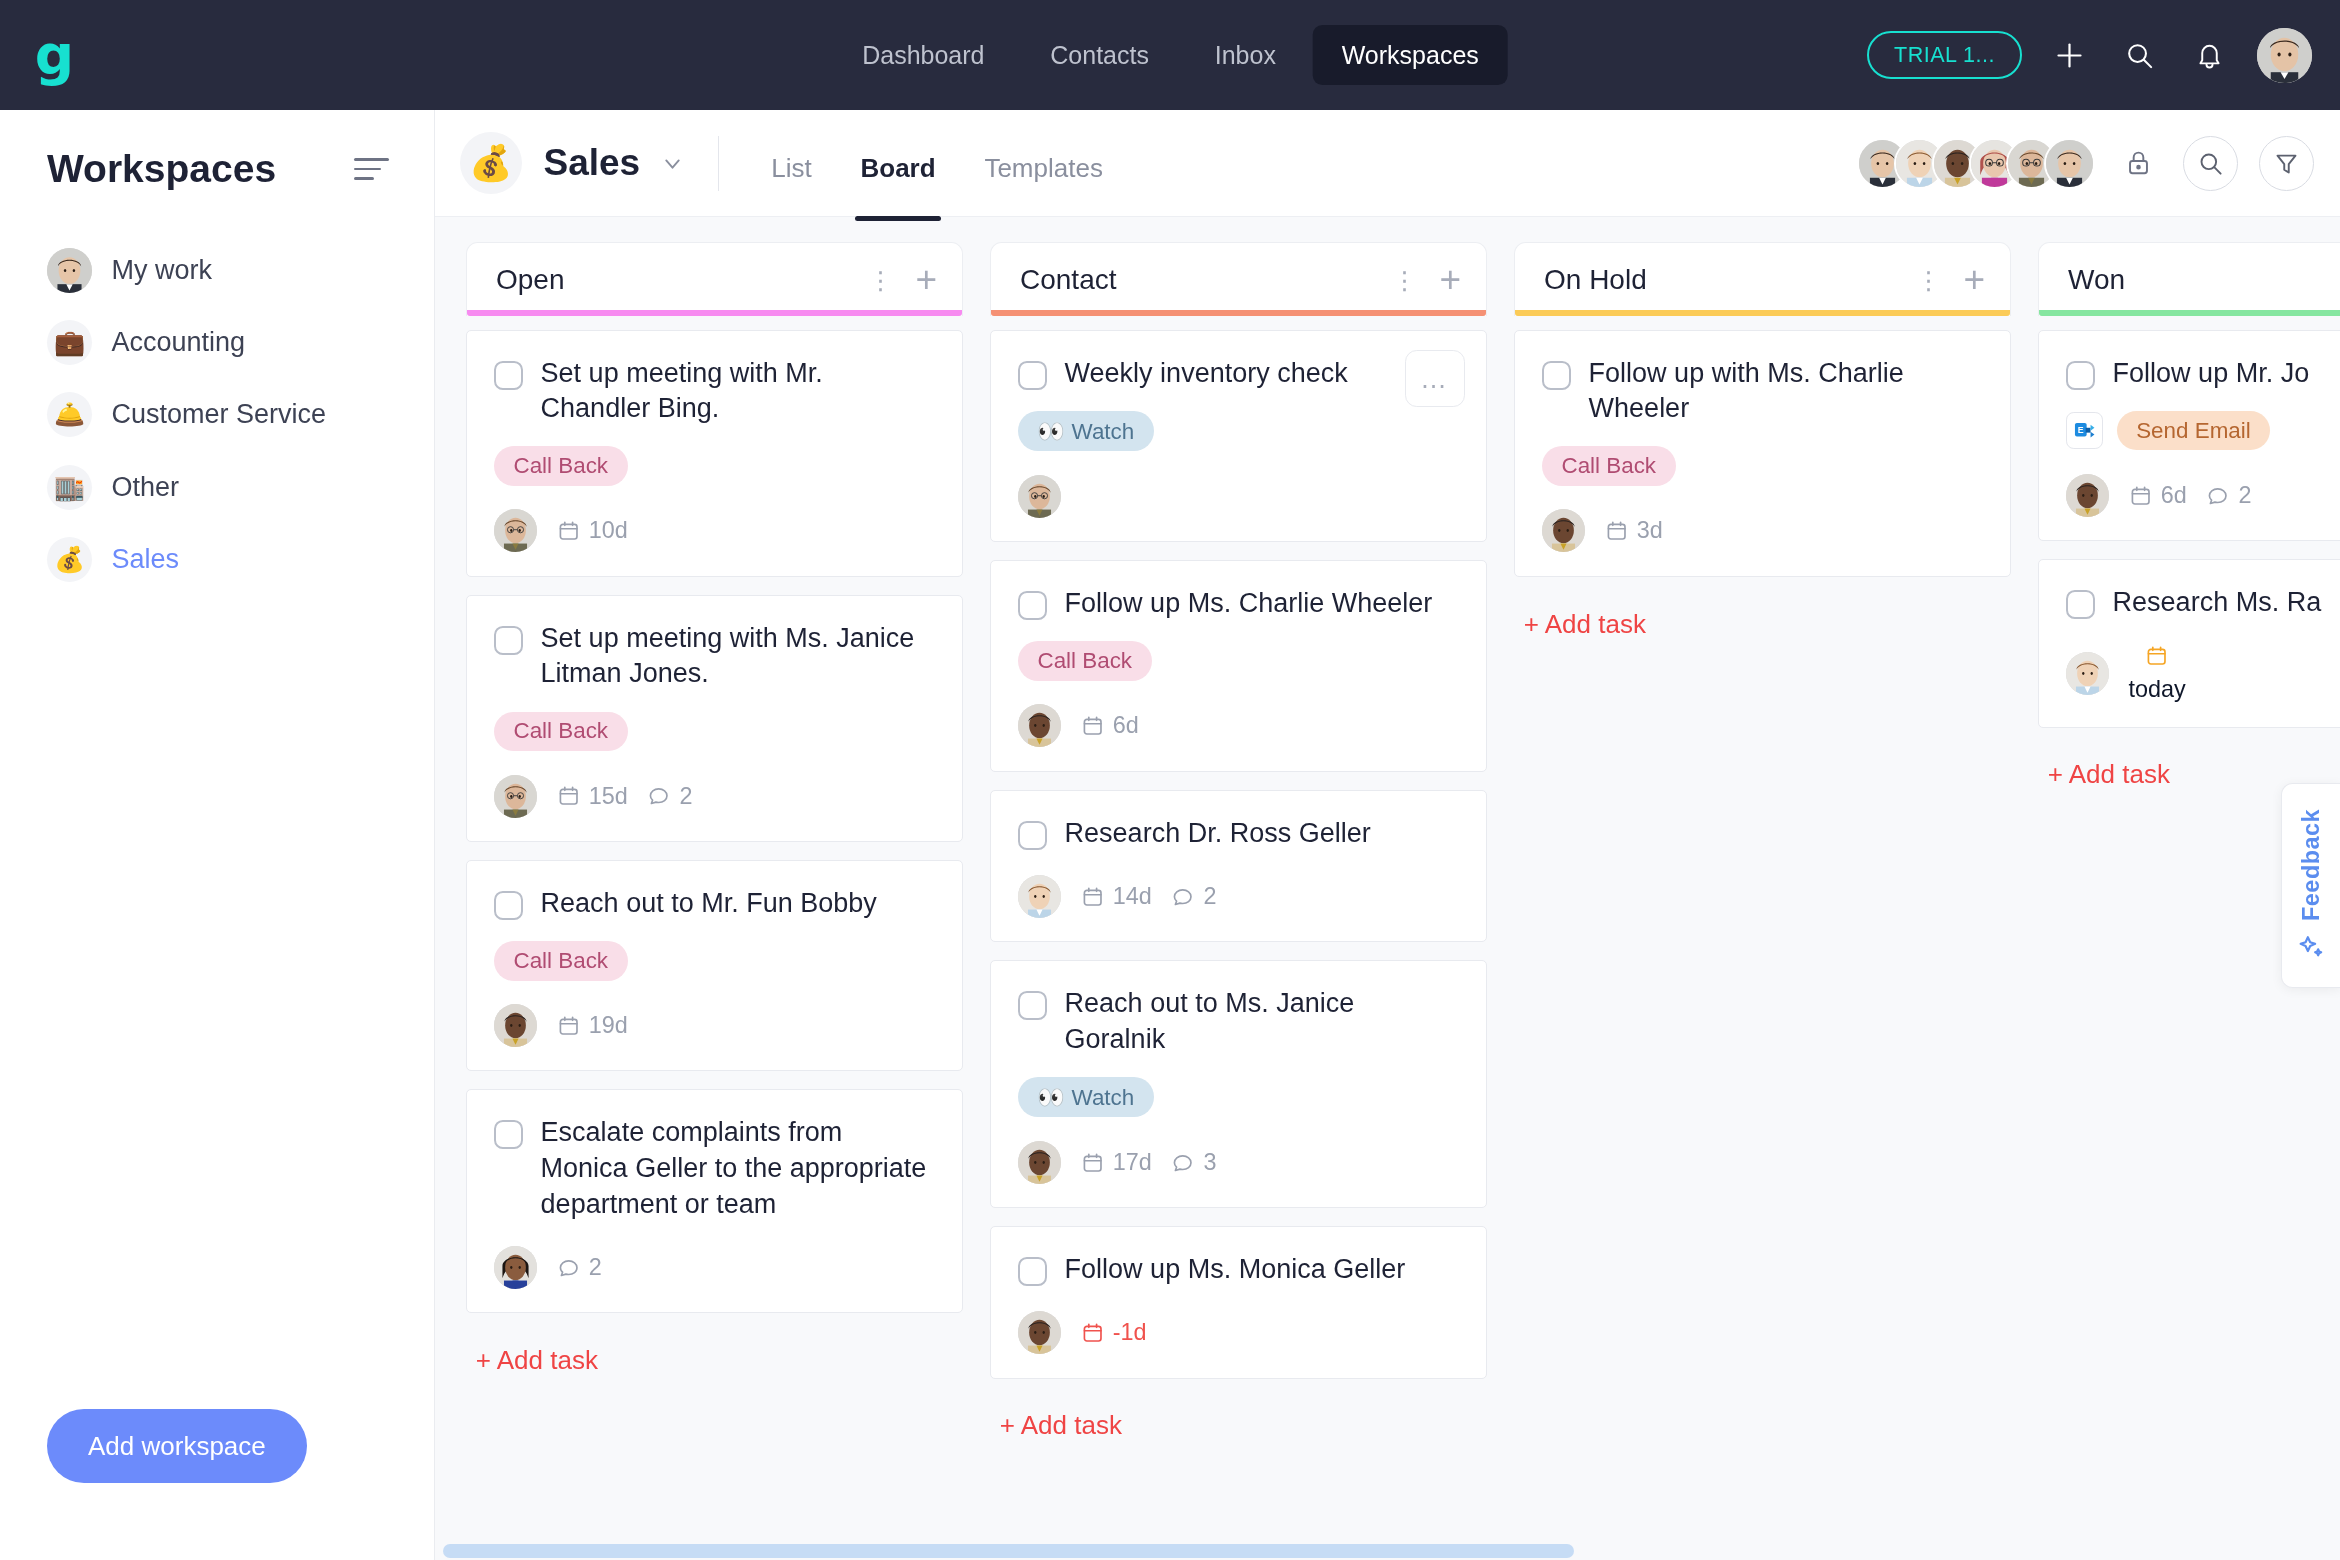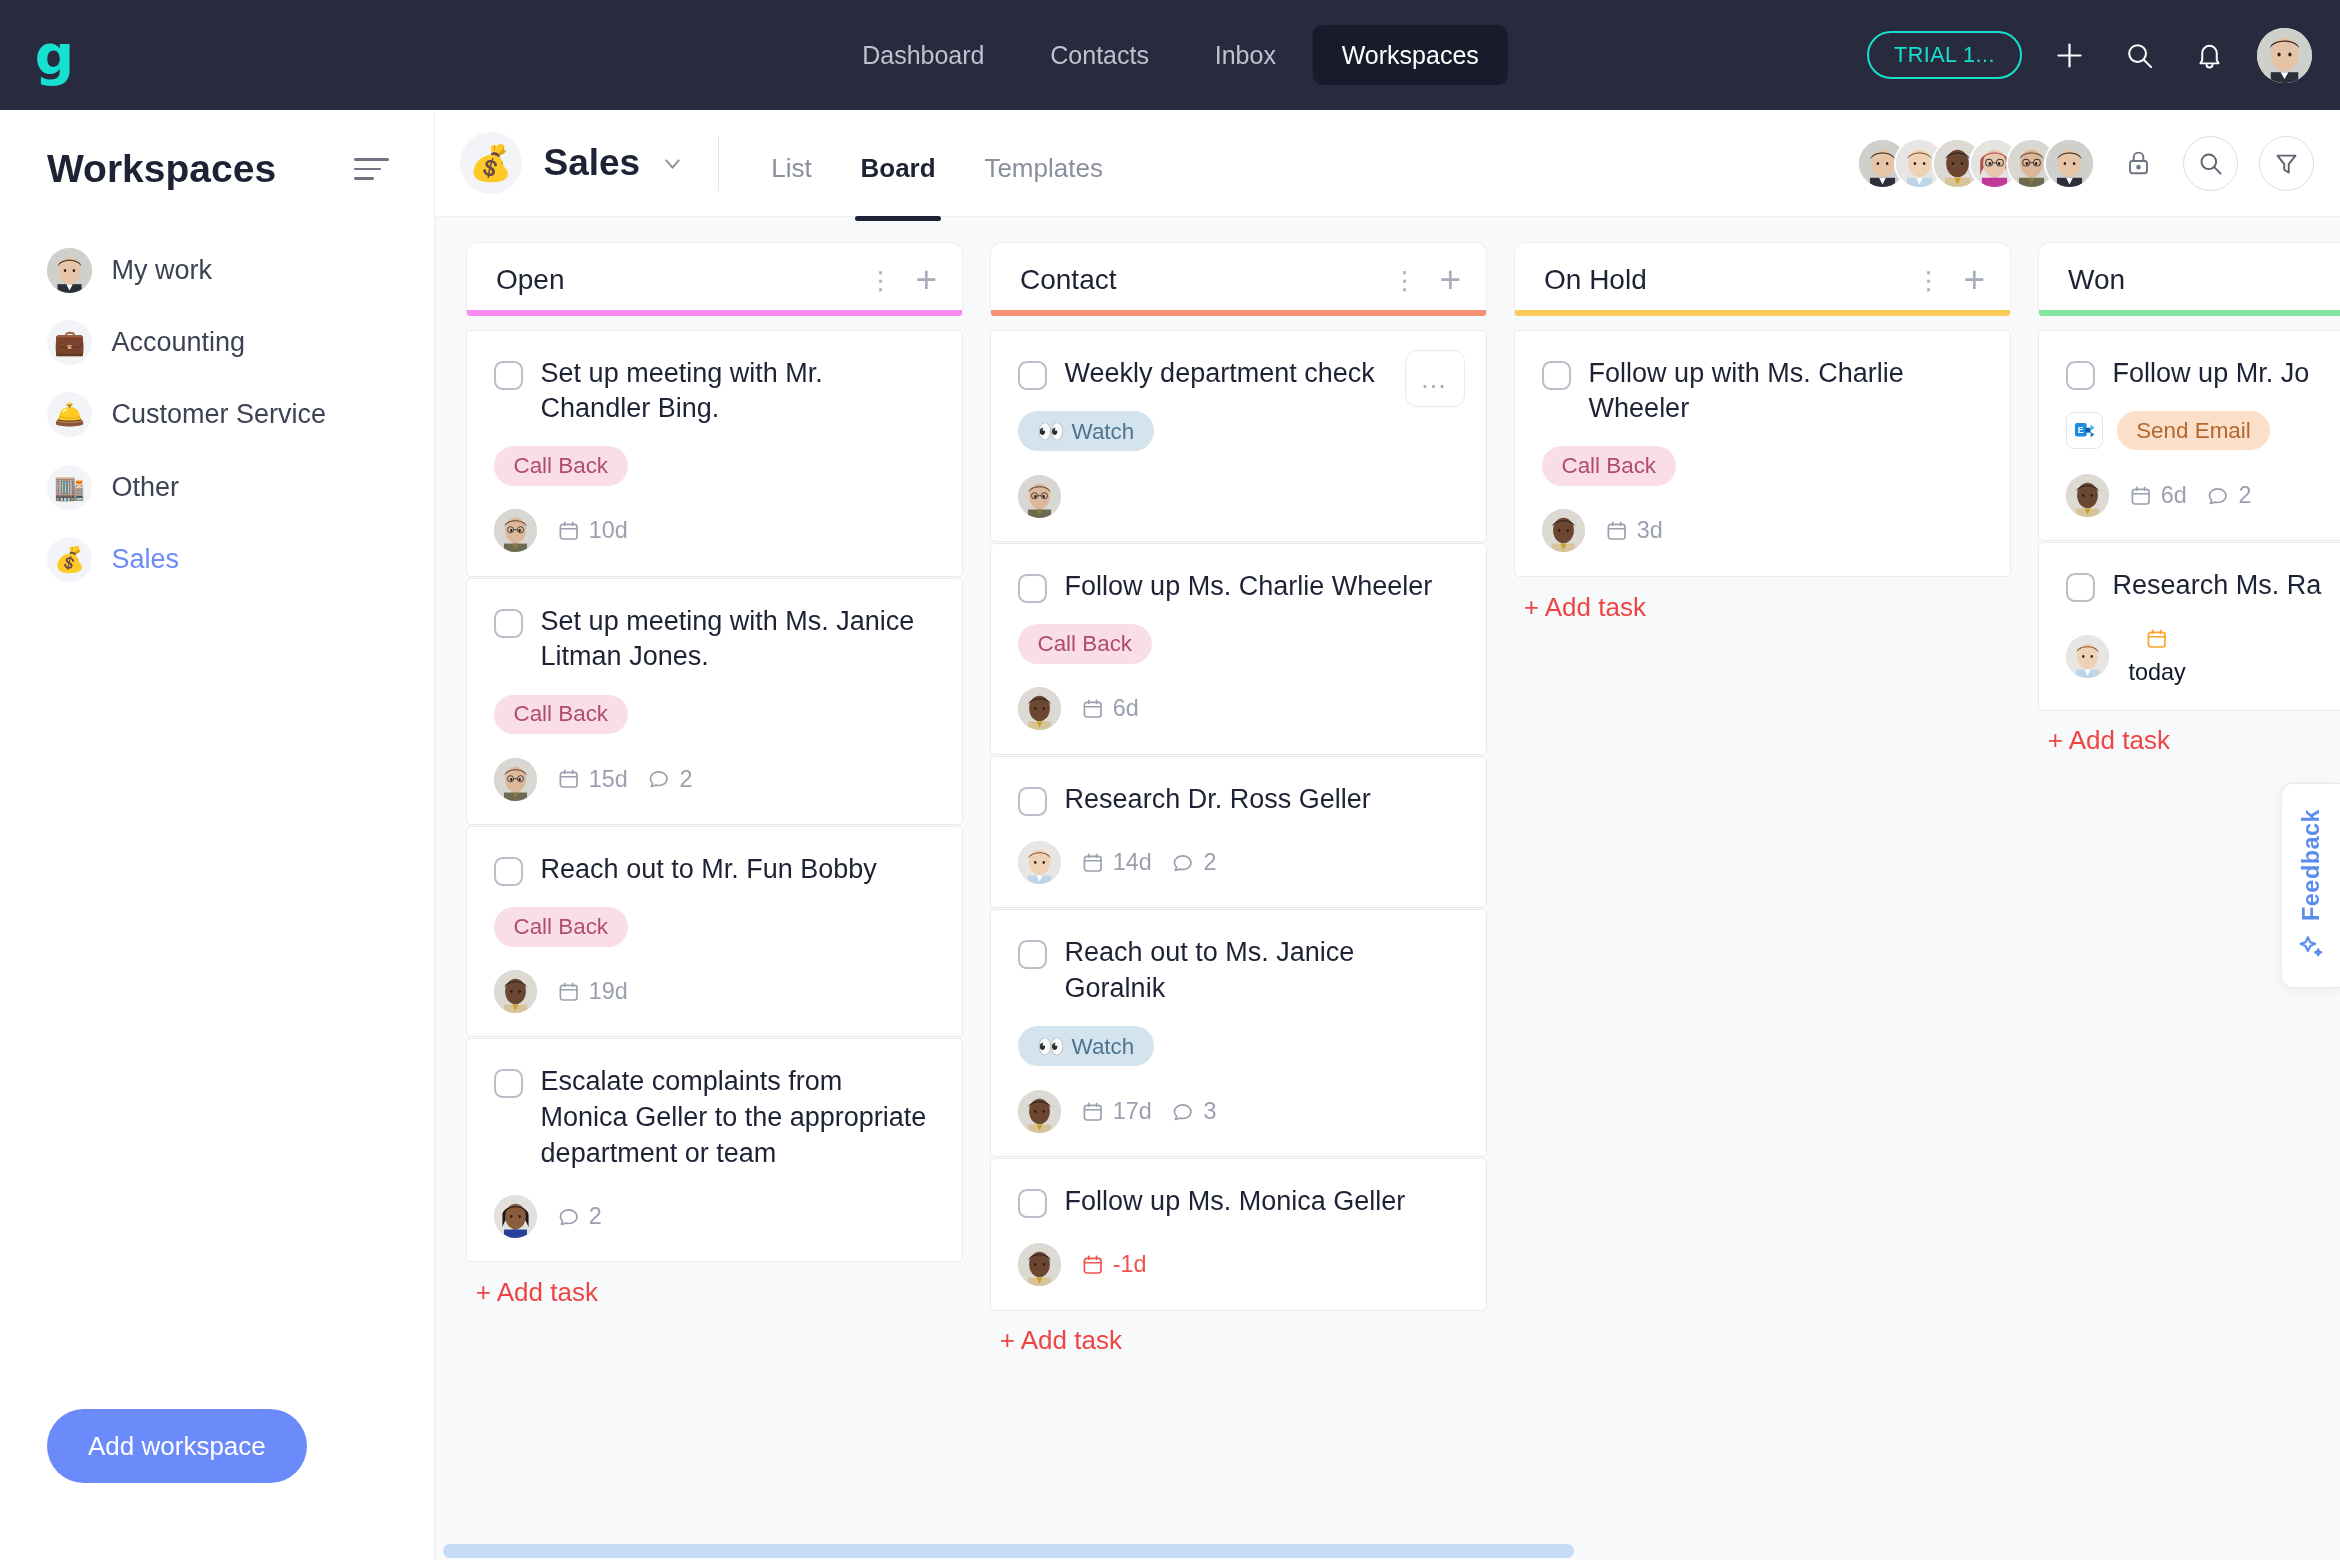--- a/index.html
+++ b/index.html
@@ -130,21 +130,21 @@
     background: var(--accent); border-radius: 0 0 2.9px 2.9px;
   }
   .col-title { font-size: 28px; color:#1E2235; }
   .col-actions { margin-left:auto; display:flex; align-items:center; gap: 21.5px; }
   .kebab { color:#A7ACB9; font-size: 25px; letter-spacing: 1px; line-height: .4; }
   .plus-ico { color:#A7ACB9; font-size: 37px; line-height: 1; font-weight: 300; }
   .col-body { padding-top: 13.7px; }
 
   .card {
     background:#fff; border:1px solid #E8EAEF; border-radius: 5px;
-    padding: 25px 27px 23.4px; margin-bottom: 1px; position: relative;
+    padding: 25px 27px 23.4px; margin-bottom: 18px; position: relative;
   }
   .card-title {
     font-size: 27px; color:#1E2235; line-height: 1.32;
     display:flex; align-items:flex-start; gap: 17.6px;
   }
   .cbx {
     width: 29px; height: 29px; border: 2px solid #B9BEC9; border-radius: 8.8px;
     flex:none; margin-top: 4.9px;
   }
   .badges { display:flex; align-items:center; gap: 13.7px; margin-top: 19.5px; flex-wrap: wrap; }
@@ -571,21 +571,21 @@
             <div class="col-title">Contact</div>
      <div class="col-actions">
        <div class="kebab">⋮</div>
        <div class="plus-ico">+</div>
      </div>
           </div>
           <div class="col-body">
             <div class="card">
               <div class="card-title">
         <div class="cbx"></div>
-        <span>Weekly department check</span>
+        <span>Weekly inventory check</span>
       </div>
               <div class="card-menu">…</div>
               <div class="badges">
                 <div class="badge badge-watch"><span>👀 Watch</span></div>
               </div>
               <div class="meta">
       <div class="avatar">
                   <svg class="av-face" viewBox="0 0 56 56">
     <rect width="56" height="56" fill="#d9d7d2"></rect>
 

